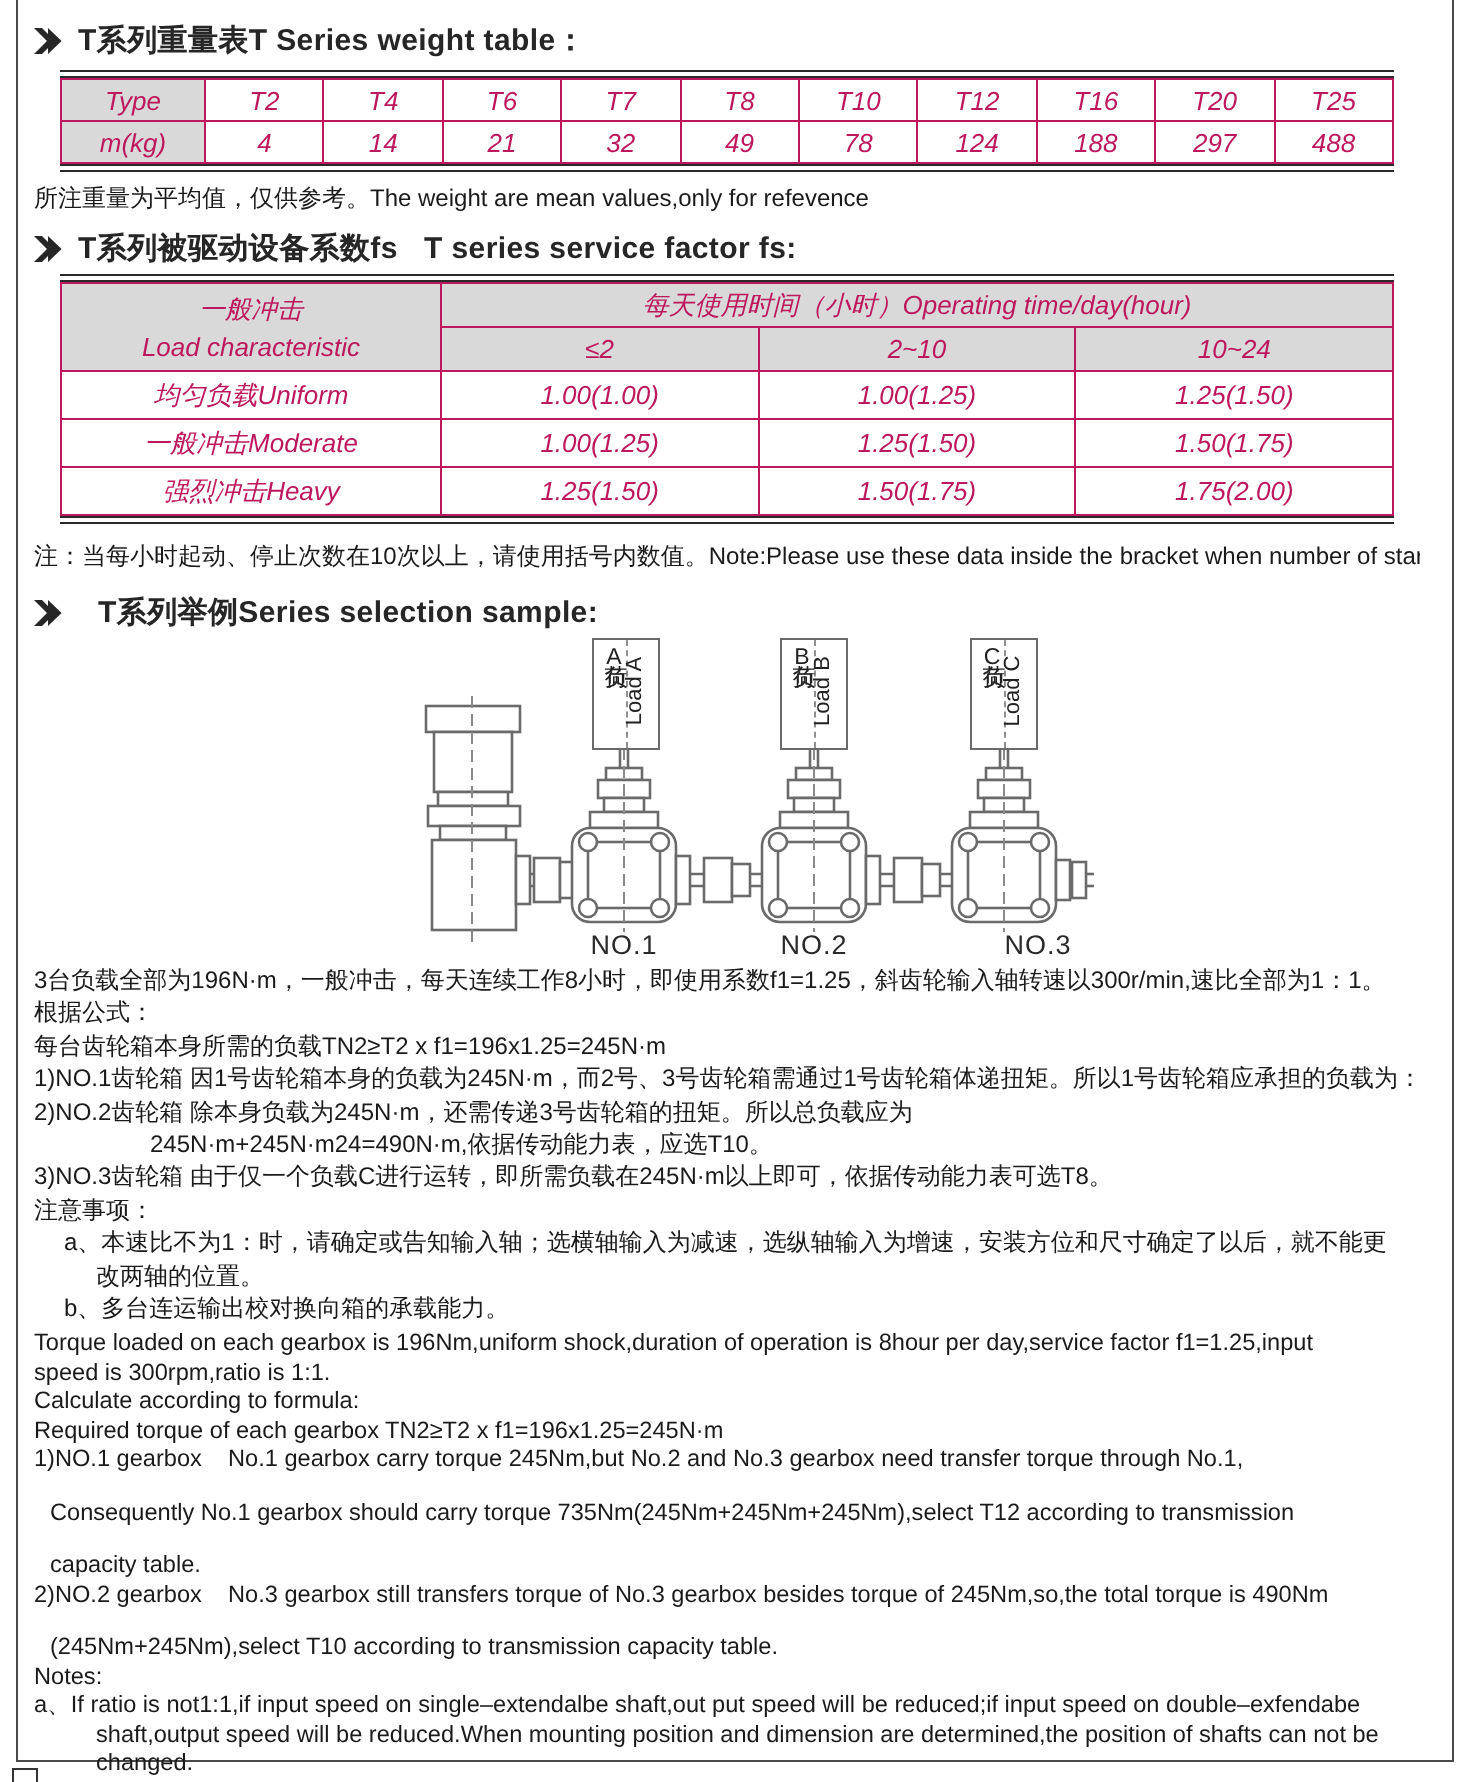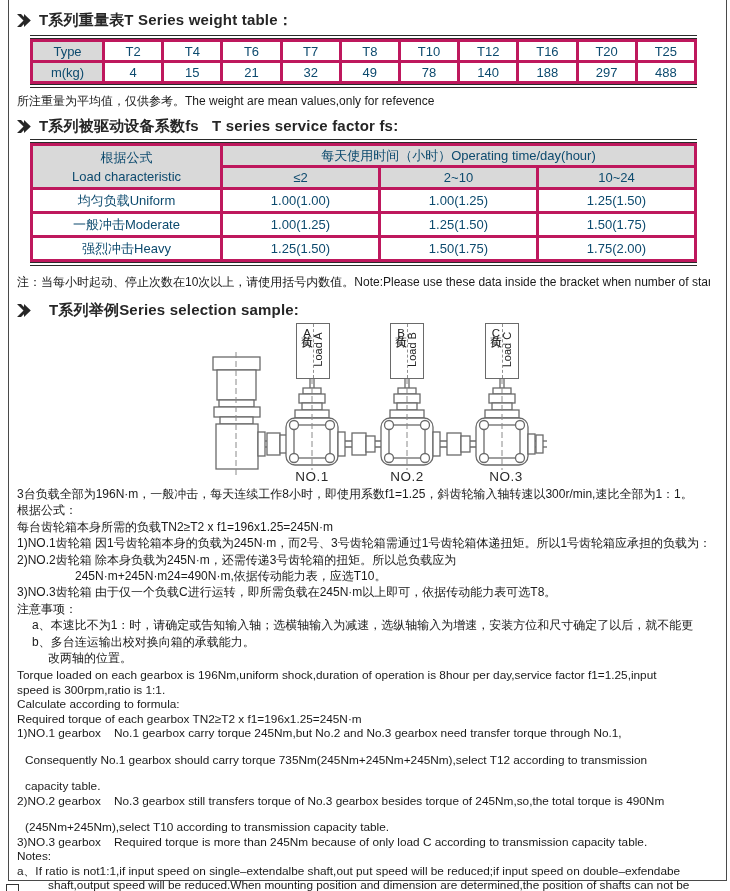--- a/index.html
+++ b/index.html
@@ -10,21 +10,21 @@
            border-left:1.5px solid #4a4a4a; border-right:1.5px solid #4a4a4a;
            border-bottom:1.5px solid #4a4a4a; pointer-events:none; }
   .content { position:relative; padding:8px 20px 0 17px; }
 
   .sec-head { display:flex; align-items:center; gap:7px; height:20px; margin-top:2px; }
   .marker svg { display:block; }
   .sec-title { font-size:15px; font-weight:bold; color:#262626; letter-spacing:.2px; white-space:pre; }
 
   .dr { border-top:4px double #2a2a2a; border-bottom:4px double #2a2a2a; width:667px; margin-left:13px; }
   .tbl { border-collapse:collapse; width:667px; table-layout:fixed; }
-  .tbl td { border:3px solid #be185d; text-align:center; font-size:13px; padding:0; color:#0c4a6e; }
+  .tbl td { border:1px solid #be185d; text-align:center; font-size:13px; padding:0; color:#be185d;font-style:italic; }
   .weight-wrap { margin-top:5px; }
   .weight-tbl td { height:21px; }
   .weight-tbl .hd { background:#d9d9d9; }
   .weight-tbl col.c0 { width:72px; }
 
   .note1 { margin-top:5px; font-size:12px; }
 
   .svc-wrap { margin-top:3px; }
   .svc-tbl td { height:22px; }
   .svc-tbl .hd { background:#d9d9d9; }
@@ -97,26 +97,26 @@
               <td>T8</td>
               <td>T10</td>
               <td>T12</td>
               <td>T16</td>
               <td>T20</td>
               <td>T25</td>
           </tr>
           <tr>
             <td class="hd">m(kg)</td>
             <td>4</td>
-              <td>15</td>
+              <td>14</td>
               <td>21</td>
               <td>32</td>
               <td>49</td>
               <td>78</td>
-              <td>140</td>
+              <td>124</td>
               <td>188</td>
               <td>297</td>
               <td>488</td>
           </tr>
         </tbody>
       </table>
     </div>
 
     <div class="note1 txt-line">所注重量为平均值，仅供参考。The weight are mean values,only for refevence</div>
 
@@ -134,21 +134,21 @@
       <table class="tbl svc-tbl">
         <colgroup>
             <col class="c0">
             <col>
             <col>
             <col>
           </colgroup>
         <tbody>
           <tr>
             <td class="hd loadhd" rowspan="2">
-              <div>根据公式</div>
+              <div>一般冲击</div>
               <div>Load characteristic</div>
             </td>
             <td class="hd" colspan="3">每天使用时间（小时）Operating time/day(hour)</td>
           </tr>
           <tr>
             <td class="hd">≤2</td>
             <td class="hd">2~10</td>
             <td class="hd">10~24</td>
           </tr>
           <tr class="datarow">
@@ -296,48 +296,47 @@
         <span class="lb-en">Load B</span>
       </div>
       <div class="load-box" style="left:468px">
         <span class="lb-line"></span>
         <span class="lb-cn">负荷C</span>
         <span class="lb-en">Load C</span>
       </div>
 
       <div class="no-label" style="left:265px">NO.1</div>
       <div class="no-label" style="left:360px">NO.2</div>
-      <div class="no-label" style="left:459px">NO.3</div>
+      <div class="no-label" style="left:472px">NO.3</div>
     </div>
 
     <div class="cn-block">
       <div class="txt-line">3台负载全部为196N·m，一般冲击，每天连续工作8小时，即使用系数f1=1.25，斜齿轮输入轴转速以300r/min,速比全部为1：1。</div>
         <div class="txt-line">根据公式：</div>
         <div class="txt-line">每台齿轮箱本身所需的负载TN2≥T2 x f1=196x1.25=245N·m</div>
         <div class="txt-line">1)NO.1齿轮箱 因1号齿轮箱本身的负载为245N·m，而2号、3号齿轮箱需通过1号齿轮箱体递扭矩。所以1号齿轮箱应承担的负载为：</div>
         <div class="txt-line">2)NO.2齿轮箱 除本身负载为245N·m，还需传递3号齿轮箱的扭矩。所以总负载应为</div>
         <div class="txt-line i3">245N·m+245N·m24=490N·m,依据传动能力表，应选T10。</div>
         <div class="txt-line">3)NO.3齿轮箱 由于仅一个负载C进行运转，即所需负载在245N·m以上即可，依据传动能力表可选T8。</div>
         <div class="txt-line">注意事项：</div>
         <div class="txt-line i1">a、本速比不为1：时，请确定或告知输入轴；选横轴输入为减速，选纵轴输入为增速，安装方位和尺寸确定了以后，就不能更</div>
+        <div class="txt-line i2">改两轴的位置。</div>
         <div class="txt-line i1">b、多台连运输出校对换向箱的承载能力。</div>
-        <div class="txt-line i2">改两轴的位置。</div>
     </div>
 
     <div class="en-block">
       <div class="txt-line">Torque loaded on each gearbox is 196Nm,uniform shock,duration of operation is 8hour per day,service factor f1=1.25,input</div>
         <div class="txt-line">speed is 300rpm,ratio is 1:1.</div>
         <div class="txt-line">Calculate according to formula:</div>
         <div class="txt-line">Required torque of each gearbox TN2≥T2 x f1=196x1.25=245N·m</div>
         <div class="txt-line">1)NO.1 gearbox    No.1 gearbox carry torque 245Nm,but No.2 and No.3 gearbox need transfer torque through No.1,</div>
         <div class="txt-line i4">Consequently No.1 gearbox should carry torque 735Nm(245Nm+245Nm+245Nm),select T12 according to transmission</div>
         <div class="txt-line i4">capacity table.</div>
         <div class="txt-line">2)NO.2 gearbox    No.3 gearbox still transfers torque of No.3 gearbox besides torque of 245Nm,so,the total torque is 490Nm</div>
         <div class="txt-line i4">(245Nm+245Nm),select T10 according to transmission capacity table.</div>
-        <div class="txt-line">3)NO.3 gearbox    Required torque is more than 245Nm because of only load C according to transmission capacity table.</div>
         <div class="txt-line">Notes:</div>
         <div class="txt-line">a、If ratio is not1:1,if input speed on single–extendalbe shaft,out put speed will be reduced;if input speed on double–exfendabe</div>
         <div class="txt-line i2">shaft,output speed will be reduced.When mounting position and dimension are determined,the position of shafts can not be</div>
         <div class="txt-line i2">changed.</div>
     </div>
 
   </div>
 
   <div class="footer-mark"></div>
 </div>

